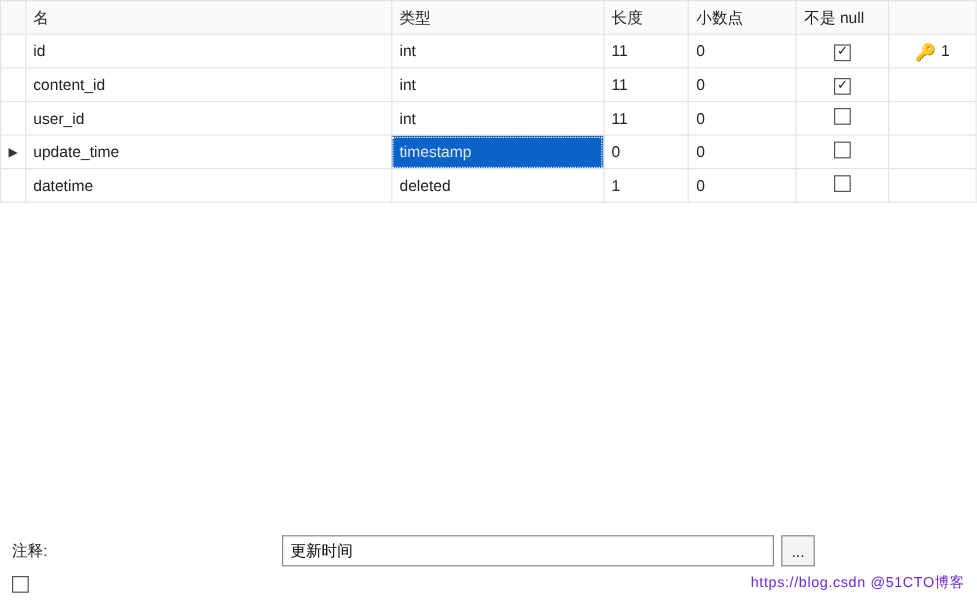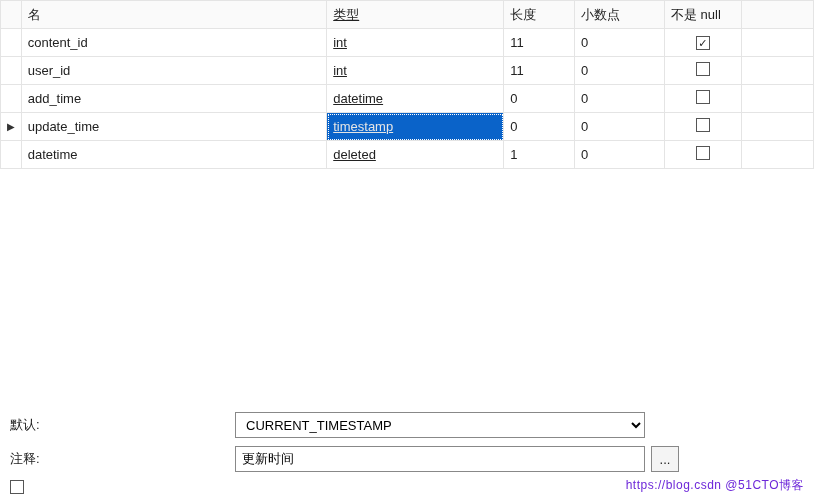--- a/index.html
+++ b/index.html
@@ -24,21 +24,21 @@
       vertical-align:middle;
       font-weight:normal;
       background:#fff;
     }
     table.grid th {
       background:#fafafa;
       font-weight:normal;
     }
     .col-cursor{ width:14px; padding:0;}
     .col-name { width:312px; }
-    .col-type { width:180px;text-decoration:underline; }
+    .col-type { width:180px; }
     .col-len  { width:72px; }
     .col-dec  { width:92px; }
     .col-nn   { width:78px; text-align:center;}
     .col-key  { width:74px; }
     table.grid td.c-nn { text-align:center; }
     .sel-cell {
       background:#0a63c9 !important;
       color:#e5e5e5;
       outline:1px dotted #fff;
       outline-offset:-2px;
@@ -112,41 +112,46 @@
       <th class="col-type">类型</th>
       <th class="col-len">长度</th>
       <th class="col-dec">小数点</th>
       <th class="col-nn">不是 null</th>
       <th class="col-key"></th>
     </tr>
   </thead>
   <tbody id="rows-body">
       <tr>
         <td class="col-cursor"></td>
+        <td class="col-name">id</td>
+        <td class="col-type">int</td>
+        <td class="col-len">11</td>
+        <td class="col-dec">0</td>
+        <td class="col-nn c-nn"><span class="checkbox-box">✓</span></td>
+        <td class="col-key">
+          <div class="key-cell">
+            <span class="key-icon">🔑</span>
+            <span>1</span>
+          </div>
+        </td>
+      </tr>
+      <tr>
+        <td class="col-cursor"></td>
         <td class="col-name">content_id</td>
         <td class="col-type">int</td>
         <td class="col-len">11</td>
         <td class="col-dec">0</td>
         <td class="col-nn c-nn"><span class="checkbox-box">✓</span></td>
         <td class="col-key"></td>
       </tr>
       <tr>
         <td class="col-cursor"></td>
         <td class="col-name">user_id</td>
         <td class="col-type">int</td>
         <td class="col-len">11</td>
-        <td class="col-dec">0</td>
-        <td class="col-nn c-nn"><span class="checkbox-box"></span></td>
-        <td class="col-key"></td>
-      </tr>
-      <tr>
-        <td class="col-cursor"></td>
-        <td class="col-name">add_time</td>
-        <td class="col-type">datetime</td>
-        <td class="col-len">0</td>
         <td class="col-dec">0</td>
         <td class="col-nn c-nn"><span class="checkbox-box"></span></td>
         <td class="col-key"></td>
       </tr>
       <tr>
         <td class="col-cursor">
           <div class="row-cursor">
             <span class="tri">▶</span>
           </div>
         </td>
@@ -164,28 +169,20 @@
         <td class="col-len">1</td>
         <td class="col-dec">0</td>
         <td class="col-nn c-nn"><span class="checkbox-box"></span></td>
         <td class="col-key"></td>
       </tr>
     </tbody>
 </table>
 
 <div class="bottom-pane">
   <div class="form-row">
-    <div class="form-label">默认:</div>
-    <div class="form-control">
-      <select class="ctrl">
-        <option>CURRENT_TIMESTAMP</option>
-      </select>
-    </div>
-  </div>
-  <div class="form-row">
     <div class="form-label">注释:</div>
     <div class="form-control">
       <input class="ctrl" value="更新时间" style="">
     </div>
     <div class="ellips-btn">...</div>
   </div>
   <div class="auto-update-row">
     <span class="checkbox-box"></span>
   </div>
 </div>

